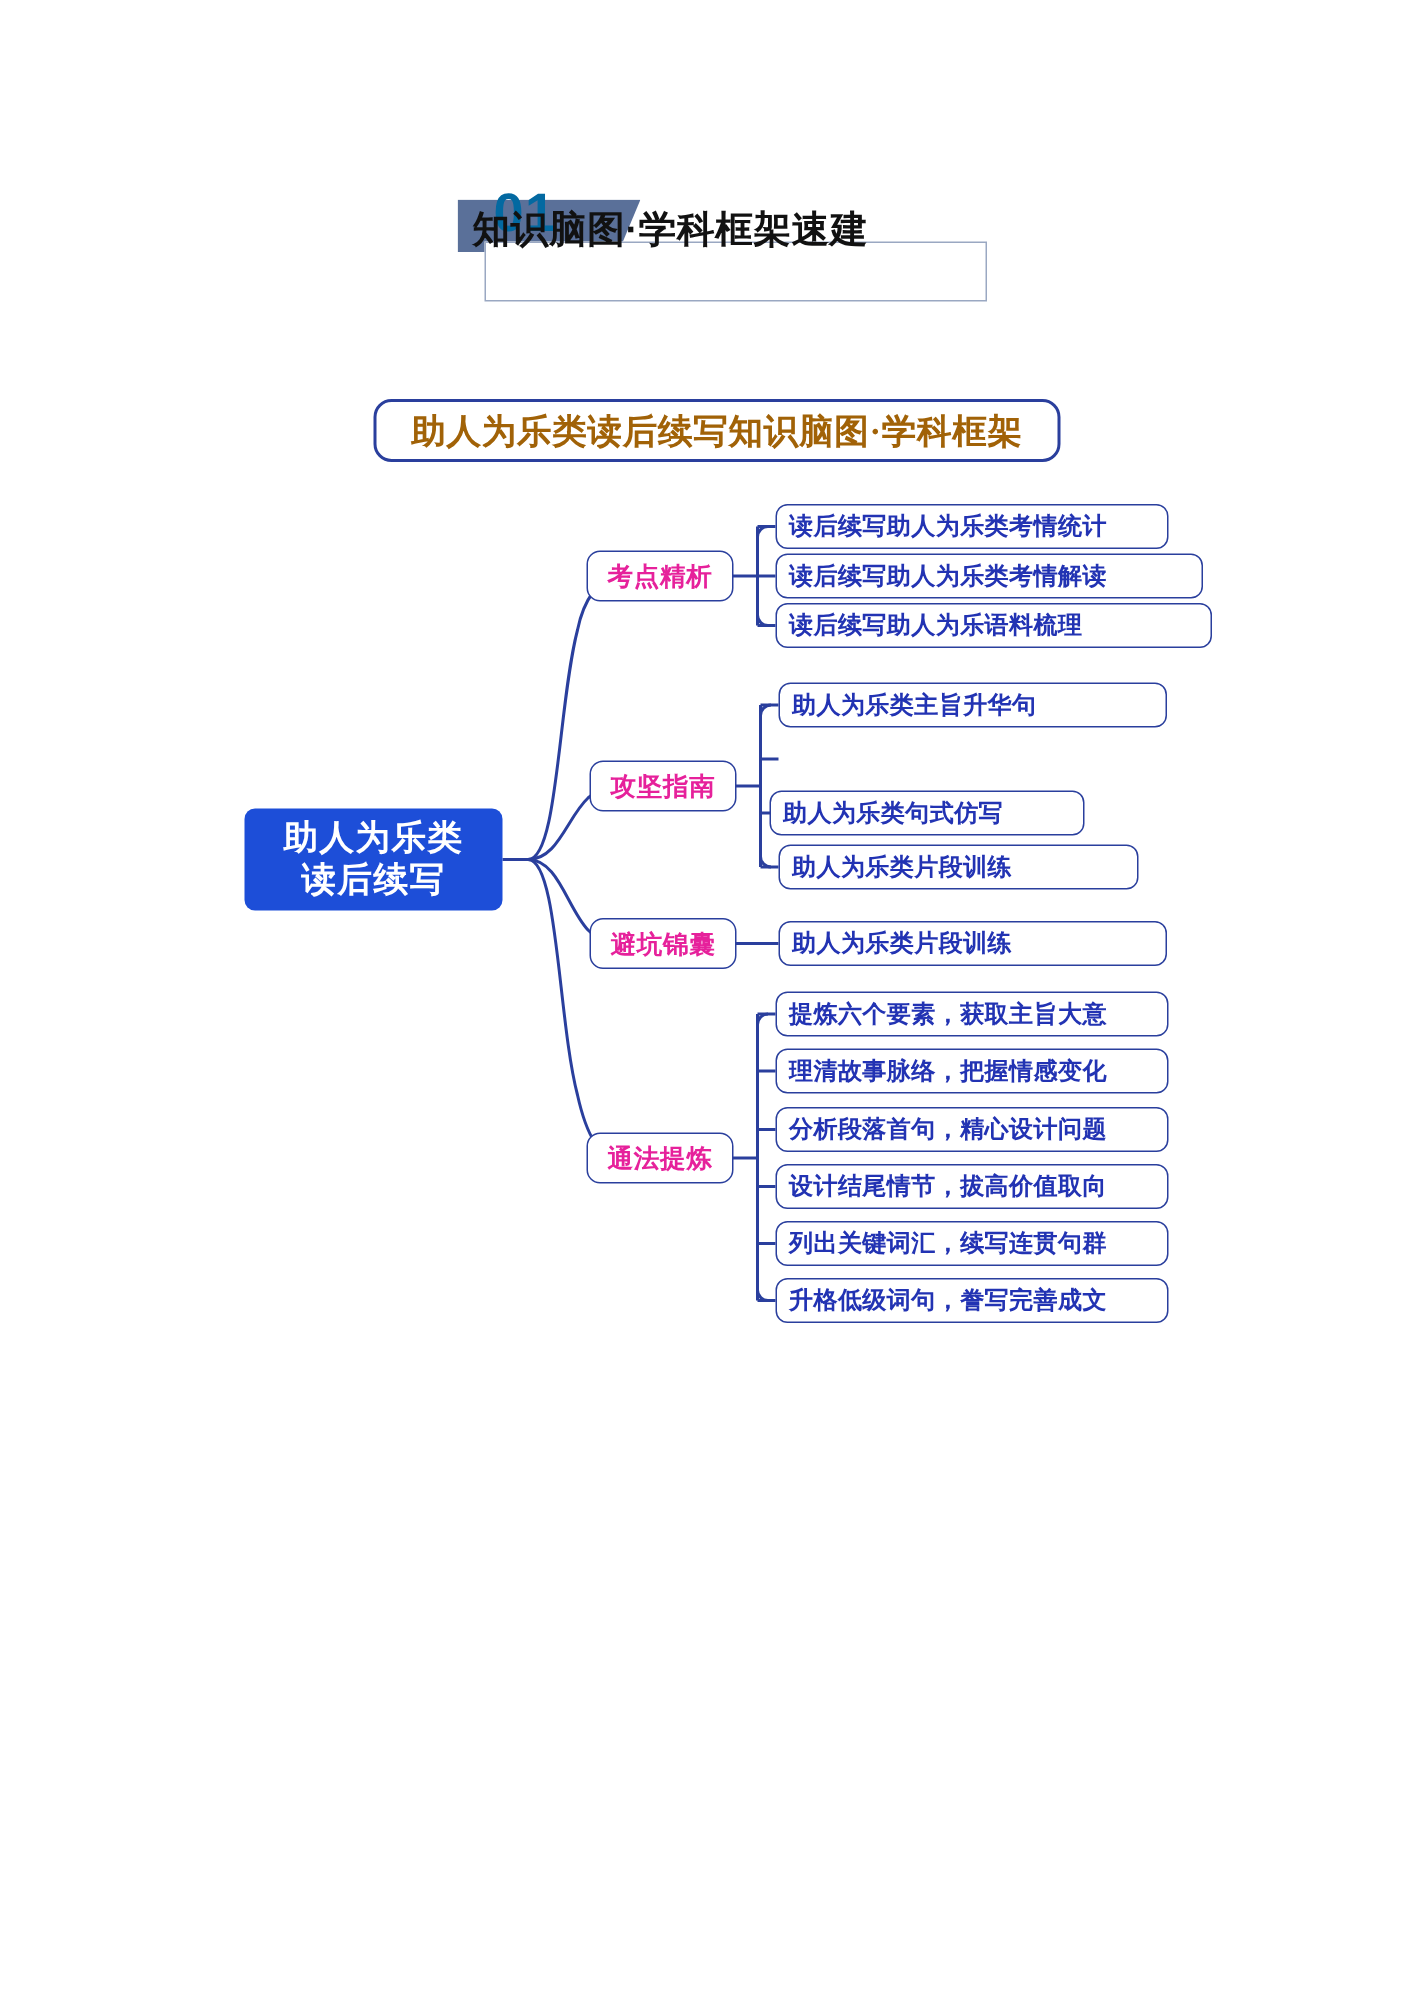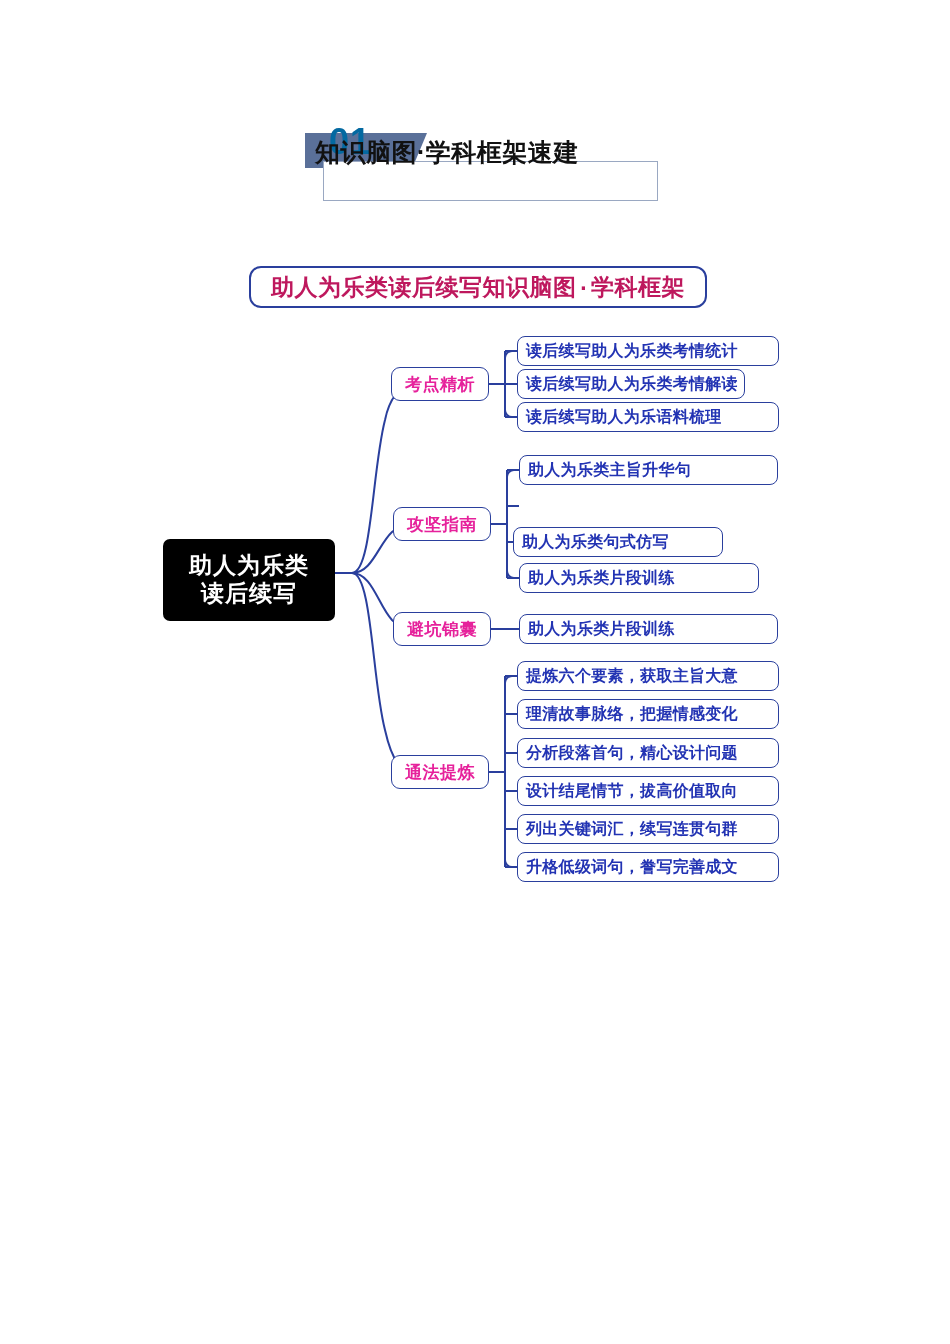--- a/index.html
+++ b/index.html
@@ -91,36 +91,36 @@
     height: 42px;
     border: 2px solid #2a3f9d;
     border-radius: 12px;
     background: #ffffff;
     box-sizing: border-box;
     display: flex;
     align-items: center;
     justify-content: center;
   }
   #map-title-text {
-    font-family: Liberation Mono, monospace;
+    font-family: Liberation Serif, serif;
     font-weight: bold;
     font-size: 23px;
-    color: #be185d;
+    color: #a16207;
     white-space: nowrap;
     letter-spacing: 0.5px;
   }
 
   
   #root-node {
     position: absolute;
     left: 163px;
     top: 539px;
     width: 172px;
-    height: 82px;
-    background: #000000;
+    height: 68px;
+    background: #1d4ed8;
     border-radius: 7px;
     box-sizing: border-box;
     display: flex;
     flex-direction: column;
     align-items: center;
     justify-content: center;
   }
   .root-line {
     font-family: "Liberation Serif", serif;
     font-weight: bold;
@@ -249,24 +249,24 @@
   <div class="branch-node" style="left:393px; top:612px;">
     <span class="branch-label">避坑锦囊</span>
   </div>
   <div class="branch-node" style="left:391px; top:755px;">
     <span class="branch-label">通法提炼</span>
   </div>
 
   <div class="leaf-node" style="left:517px; top:336px; width:262px;">
     <span class="leaf-label">读后续写助人为乐类考情统计</span>
   </div>
-  <div class="leaf-node" style="left:517px; top:369px; width:228px;">
+  <div class="leaf-node" style="left:517px; top:369px; width:285px;">
     <span class="leaf-label">读后续写助人为乐类考情解读</span>
   </div>
-  <div class="leaf-node" style="left:517px; top:402px; width:262px;">
+  <div class="leaf-node" style="left:517px; top:402px; width:291px;">
     <span class="leaf-label">读后续写助人为乐语料梳理</span>
   </div>
 
   <div class="leaf-node" style="left:519px; top:455px; width:259px;">
     <span class="leaf-label">助人为乐类主旨升华句</span>
   </div>
   <div class="leaf-node" style="left:513px; top:527px; width:210px;">
     <span class="leaf-label">助人为乐类句式仿写</span>
   </div>
   <div class="leaf-node" style="left:519px; top:563px; width:240px;">

